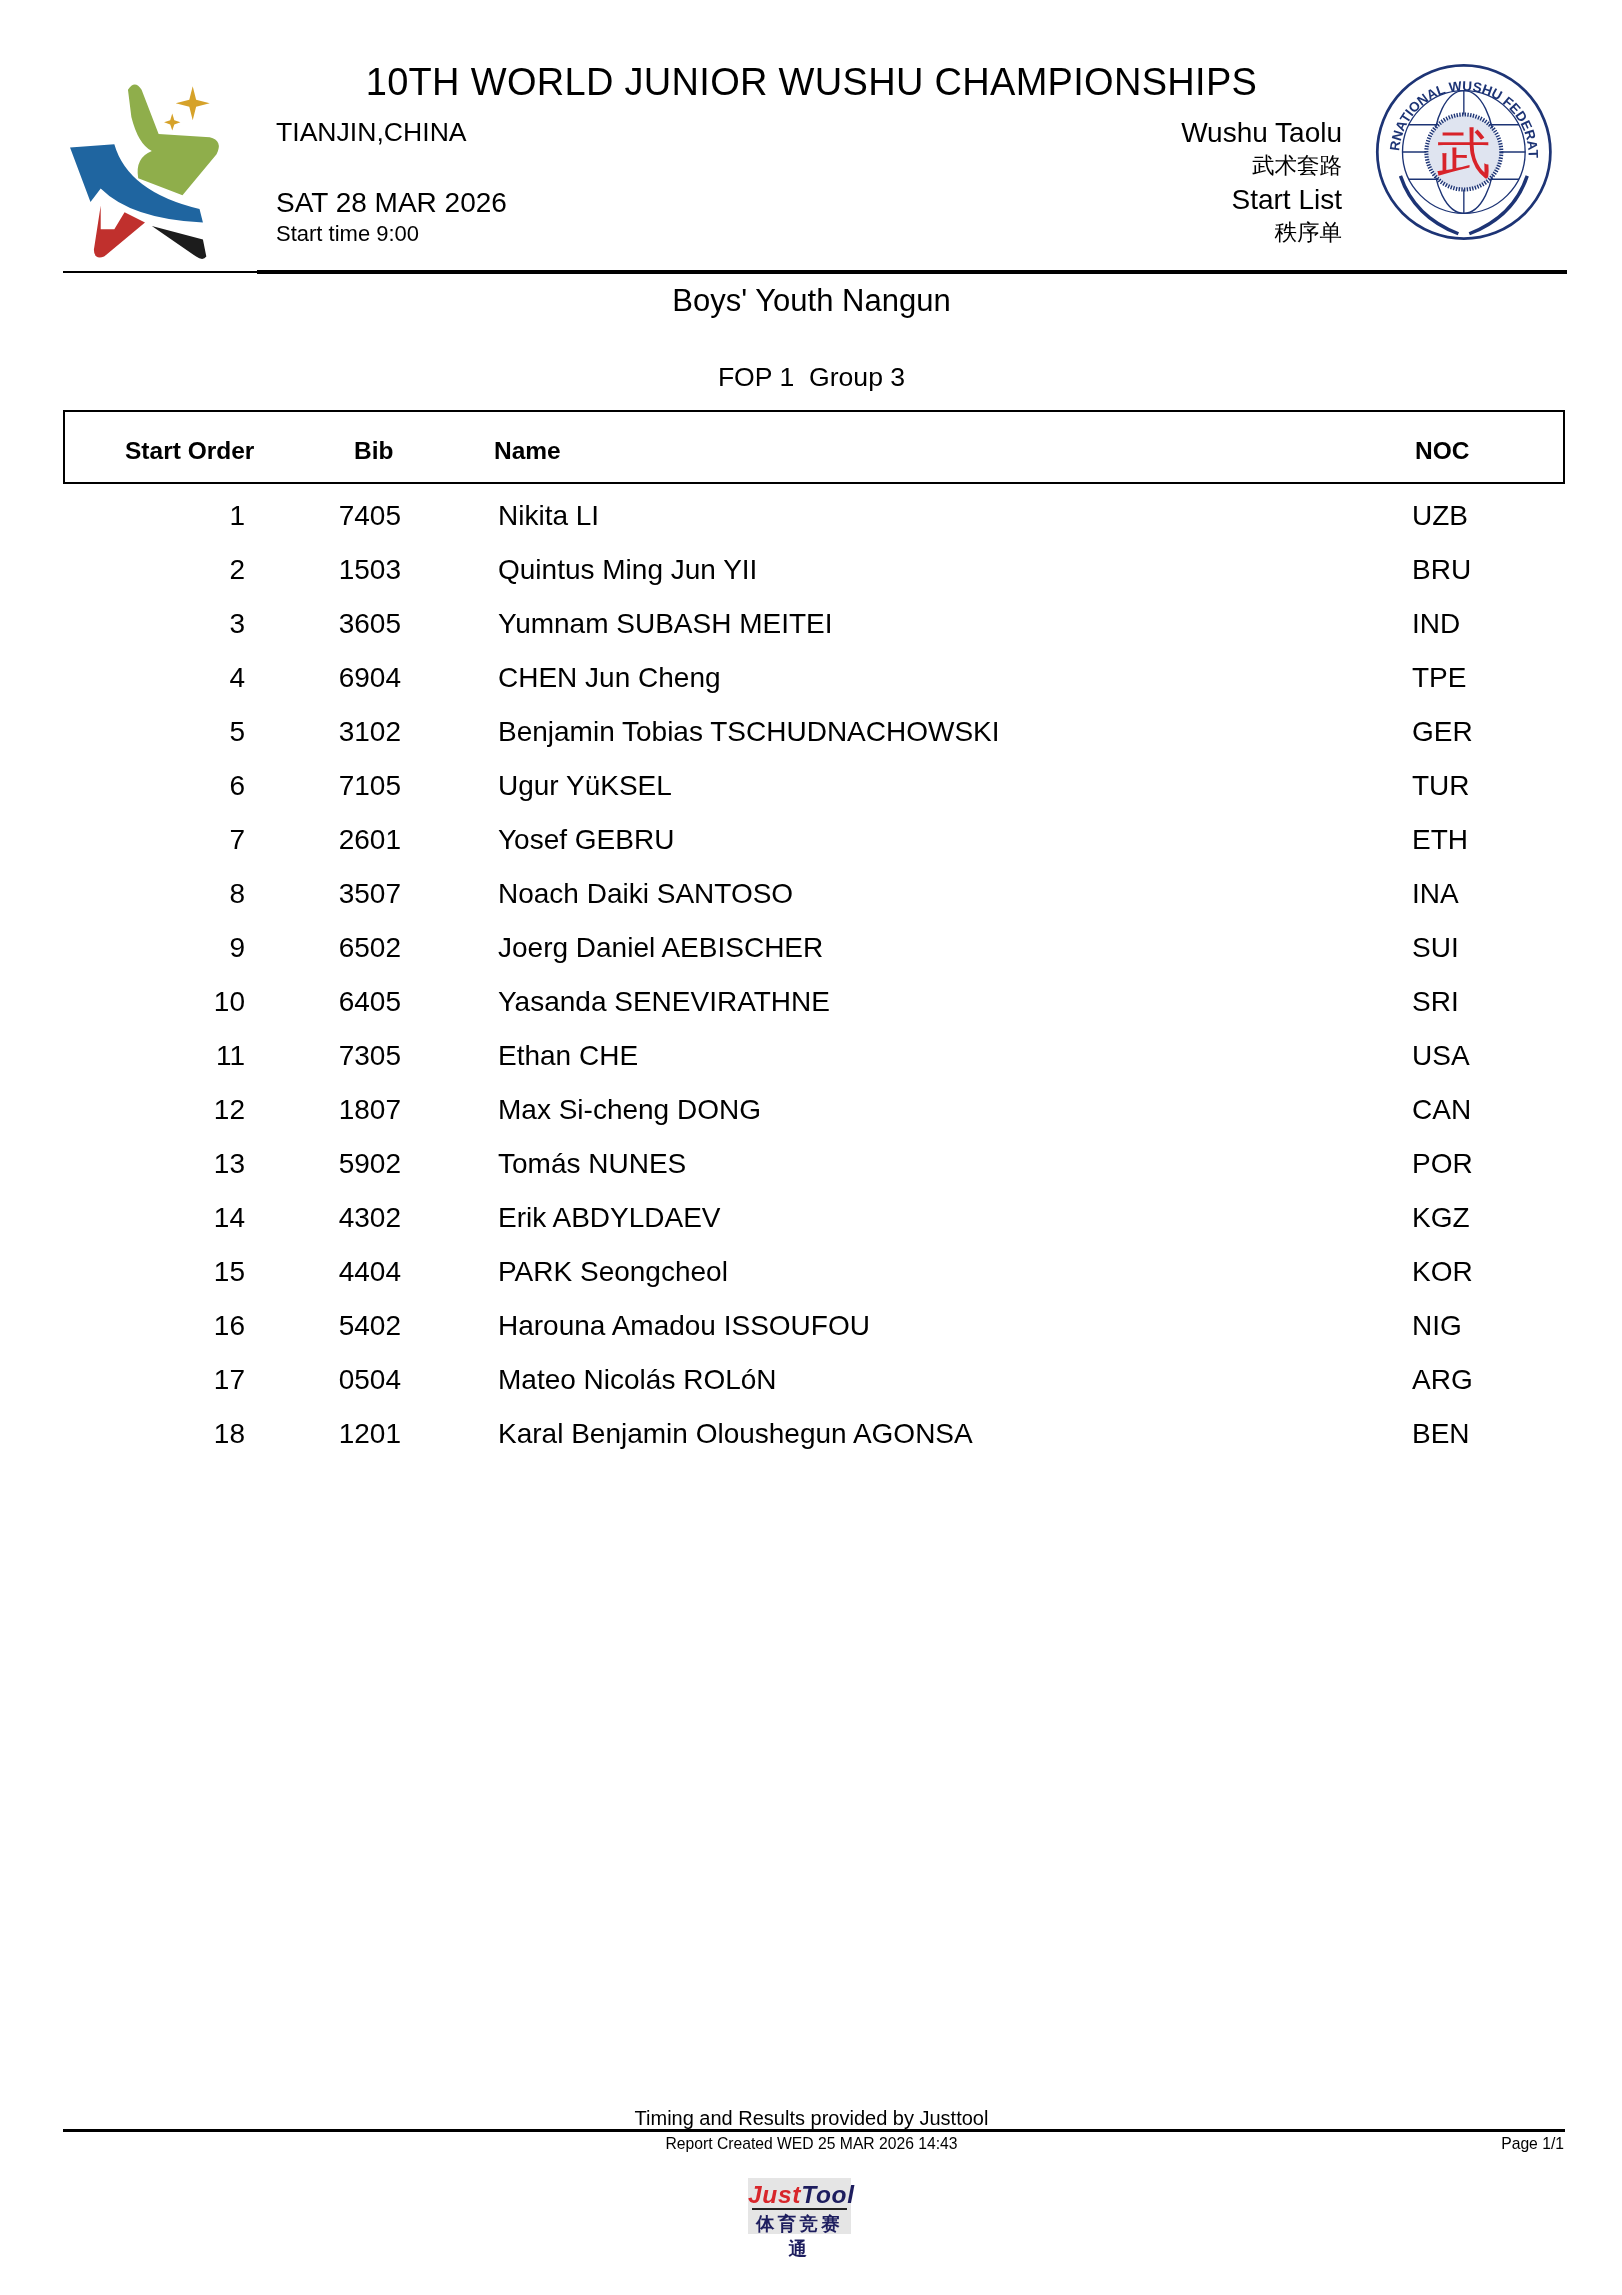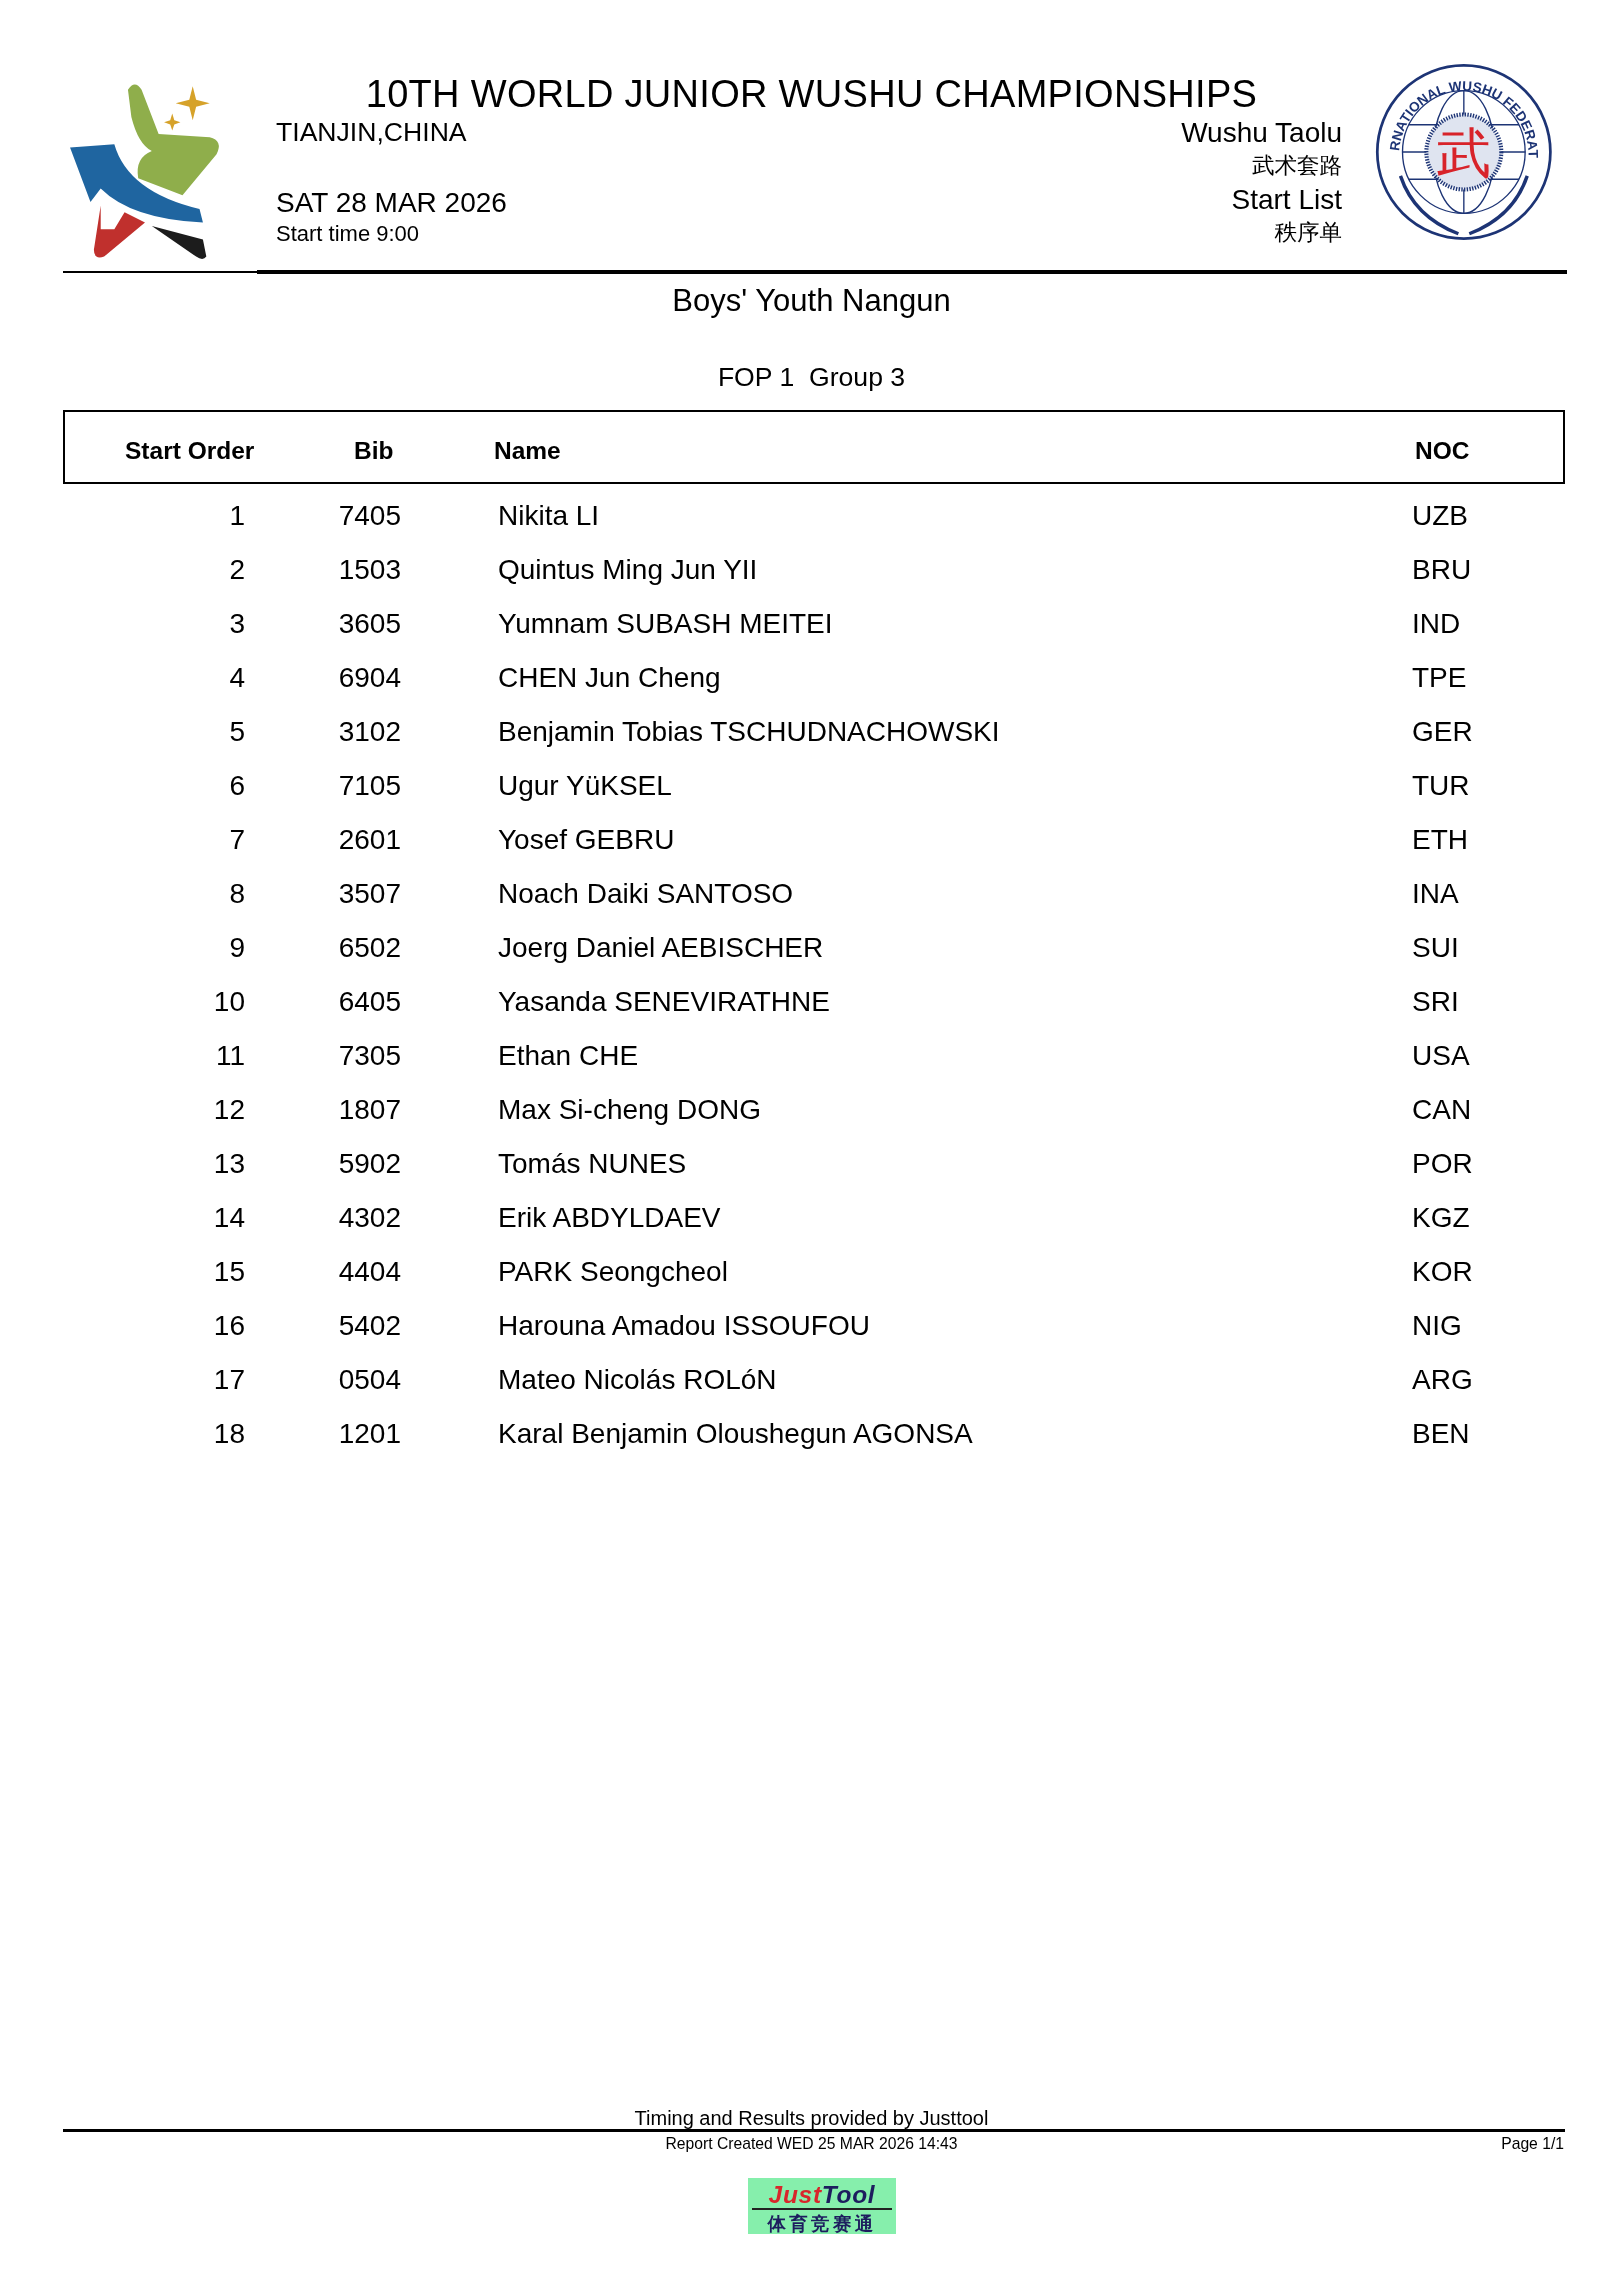--- a/index.html
+++ b/index.html
@@ -3,21 +3,21 @@
   <meta charset="utf-8">
   <style>
     html, body { margin: 0; padding: 0; background: #ffffff; }
     body { width: 1623px; height: 2295px; position: relative; overflow: hidden;
       font-family: "Liberation Sans", "DejaVu Sans", sans-serif; color: #000; }
     .abs { position: absolute; }
 
     
     #event-logo { left: 63px; top: 76px; width: 164px; height: 184px; }
     #iwuf-logo { left: 1373px; top: 60px; width: 181px; height: 184px; }
-    #title { left: 0; width: 1623px; top: 61px; text-align: center; font-size: 38px; letter-spacing: 0.3px; margin-top: 12px; }
+    #title { left: 0; width: 1623px; top: 61px; text-align: center; font-size: 38px; letter-spacing: 0.3px; }
     #title span { position: relative; left: 0; }
     #location { left: 276px; top: 117px; font-size: 26.6px; text-align: center; }
     #date { left: 276px; top: 187px; font-size: 28px; }
     #start-time { left: 276px; top: 221px; font-size: 22px; }
     .rtext { right: 281px; text-align: right; }
     #discipline { top: 117px; font-size: 28px; }
     #discipline-cn { top: 150px; font-size: 22.5px; }
     #report-type { top: 184px; font-size: 28px; }
     #report-type-cn { top: 217px; font-size: 22.5px; }
     #header-rule-thin { left: 63px; top: 271px; width: 194px; height: 2px; background: #000; }
@@ -41,21 +41,21 @@
     .c-order { right: 1378px; text-align: right; }
     .c-bib { right: 1222px; text-align: right; }
     .c-name { left: 498px; }
     .c-noc { left: 1412px; }
 
     
     #provided { left: 0; width: 1623px; top: 2107px; text-align: center; font-size: 20px; }
     #footer-rule { left: 63px; top: 2129px; width: 1502px; height: 2.7px; background: #000; }
     #report-created { left: 0; width: 1623px; top: 2135px; text-align: center; font-size: 15.7px; }
     #page-num { right: 59px; top: 2135px; font-size: 15.7px; }
-    #justtool-logo { left: 748px; top: 2178px; width: 148px; height: 56px; background: #86efac; }
+    #justtool-logo { left: 748px; top: 2178px; width: 103px; height: 56px; background: #e5e5e5; }
     #justtool-logo .jt-top { position: absolute; left: 0; width: 100%; top: 2.7px; text-align: center;
       font-size: 24.5px; font-weight: bold; font-style: italic; letter-spacing: 0.7px; }
     #justtool-logo .jt-line { position: absolute; left: 4.1px; right: 4.1px; top: 30px; height: 2px; background: #222; }
     #justtool-logo .jt-cn { position: absolute; left: 0; width: 100%; top: 33px; text-align: center;
       font-size: 18.4px; font-weight: bold; color: #1d1d5e; letter-spacing: 3.4px; }
   </style>
 </head>
 <body>
 
 <svg id="event-logo" class="abs" viewBox="0 0 240 270">

